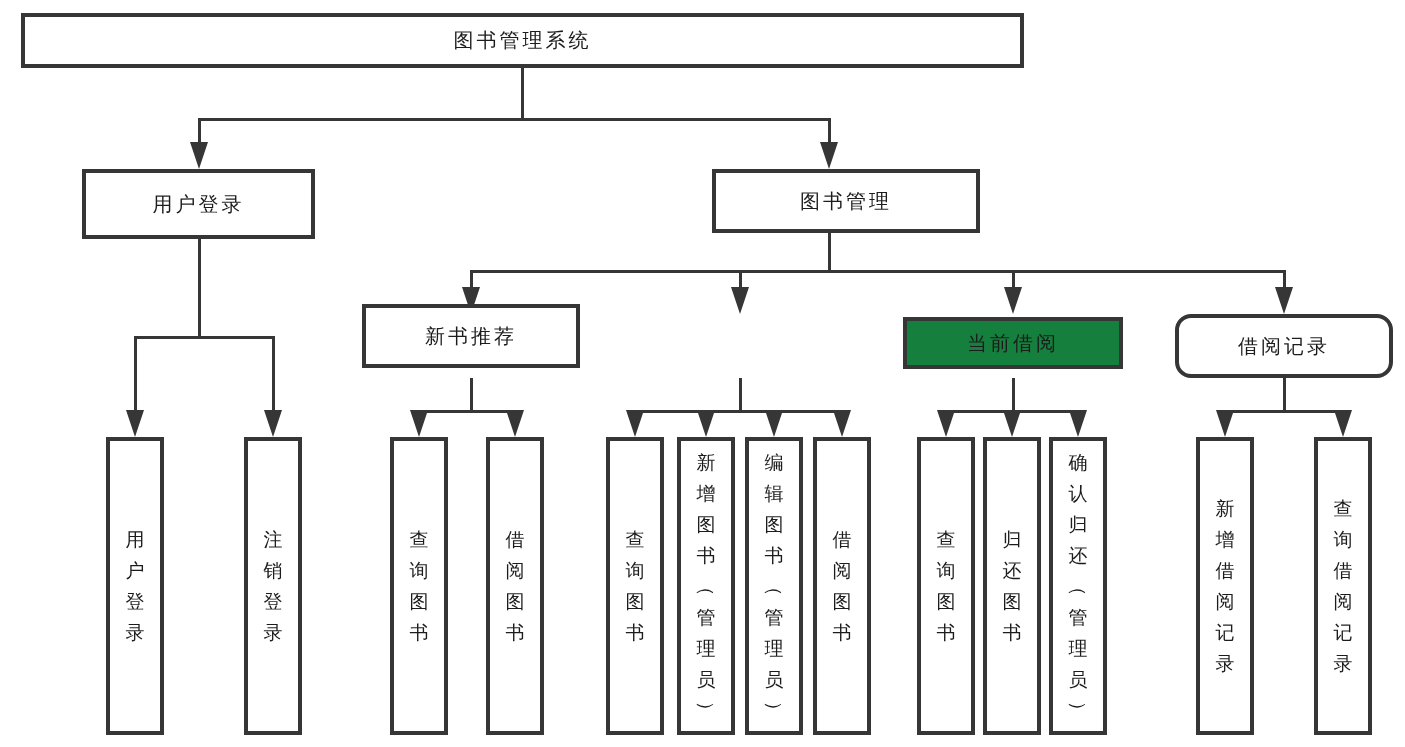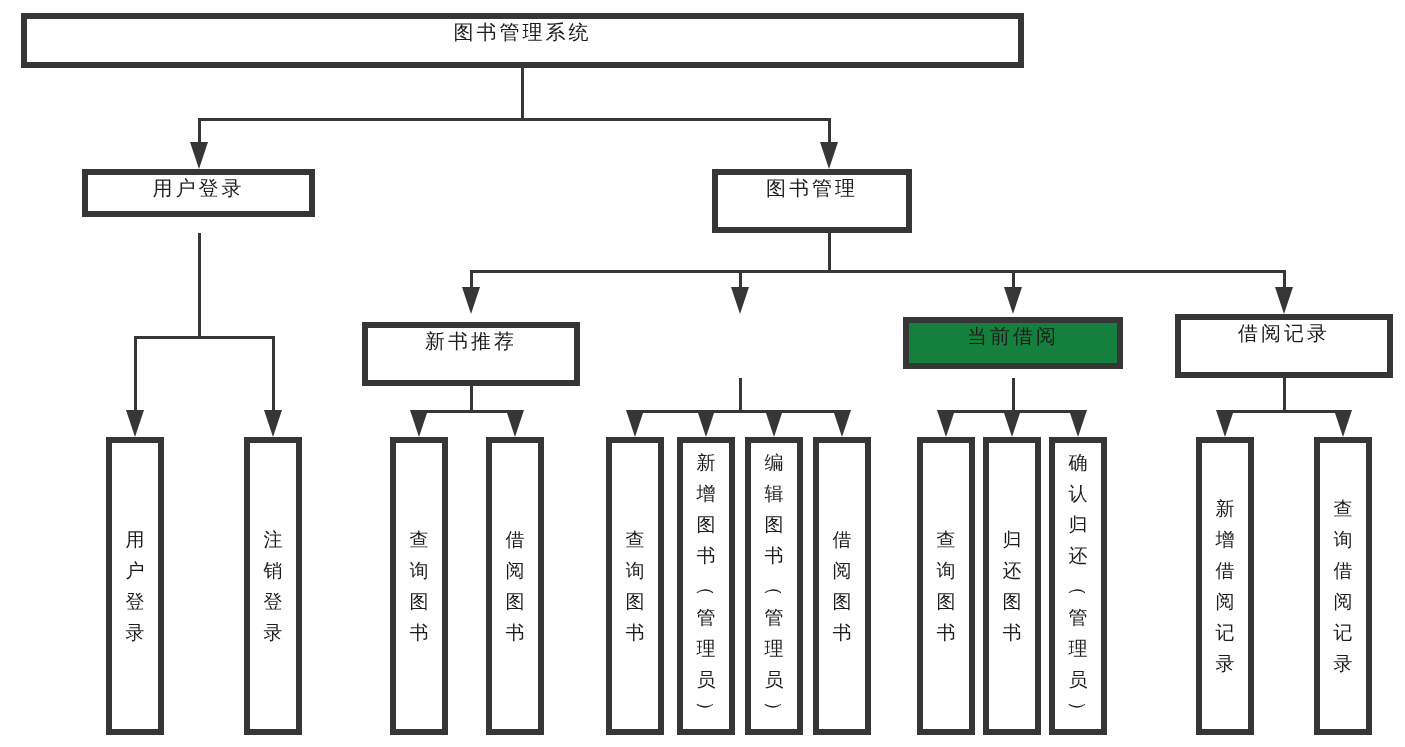--- a/index.html
+++ b/index.html
@@ -6,23 +6,24 @@
   #canvas {
     position:relative;
     width:1405px; height:747px;
     background:#ffffff;
     overflow:hidden;
     font-family:"Liberation Sans","DejaVu Sans",sans-serif;
   }
   .node {
     position:absolute;
     background:#ffffff;
-    border:6px solid #0c4a6e;
+    border:4px solid #0c4a6e;
     box-sizing:border-box;
     display:flex;
+    align-items:center;
     justify-content:center;
     color:#1c1c1c;
     font-family:Liberation Serif, serif;
   }
   .node.h .lbl {
     font-size:20px;
     letter-spacing:3px;
     white-space:nowrap;
   }
   .node.v { flex-direction:column; }
@@ -94,33 +95,33 @@
     <div class="arrow" style="left: 937px; top: 410px; border-top-color: rgb(54, 54, 54);"></div>
     <div class="arrow" style="left: 1003px; top: 410px; border-top-color: rgb(54, 54, 54);"></div>
     <div class="arrow" style="left: 1069px; top: 410px; border-top-color: rgb(54, 54, 54);"></div>
     <div class="vline" style="left: 1282.5px; top: 378px; width: 3px; height: 35px; background: rgb(54, 54, 54);"></div>
     <div class="hline" style="left: 1223.5px; top: 410px; width: 121px; height: 3px; background: rgb(54, 54, 54);"></div>
     <div class="arrow" style="left: 1216px; top: 410px; border-top-color: rgb(54, 54, 54);"></div>
     <div class="arrow" style="left: 1334px; top: 410px; border-top-color: rgb(54, 54, 54);"></div>
     <div class="node h" style="left: 21px; top: 13px; width: 1003px; height: 55px; border-color: rgb(54, 54, 54); background: rgb(255, 255, 255); color: rgb(28, 28, 28);">
       <span class="lbl">图书管理系统</span>
     </div>
-    <div class="node h" style="left: 82px; top: 169px; width: 233px; height: 48px; border-color: rgb(54, 54, 54); background: rgb(255, 255, 255); color: rgb(28, 28, 28);">
+    <div class="node h" style="left: 82px; top: 169px; width: 233px; height: 70px; border-color: rgb(54, 54, 54); background: rgb(255, 255, 255); color: rgb(28, 28, 28);">
       <span class="lbl">用户登录</span>
     </div>
-    <div class="node h" style="left: 712px; top: 169px; width: 200px; height: 64px; border-color: rgb(54, 54, 54); background: rgb(255, 255, 255); color: rgb(28, 28, 28);">
+    <div class="node h" style="left: 712px; top: 169px; width: 268px; height: 64px; border-color: rgb(54, 54, 54); background: rgb(255, 255, 255); color: rgb(28, 28, 28);">
       <span class="lbl">图书管理</span>
     </div>
-    <div class="node h" style="left: 362px; top: 322px; width: 218px; height: 64px; border-color: rgb(54, 54, 54); background: rgb(255, 255, 255); color: rgb(28, 28, 28);">
+    <div class="node h" style="left: 362px; top: 304px; width: 218px; height: 64px; border-color: rgb(54, 54, 54); background: rgb(255, 255, 255); color: rgb(28, 28, 28);">
       <span class="lbl">新书推荐</span>
     </div>
     <div class="node h" style="left: 903px; top: 317px; width: 220px; height: 52px; border-color: rgb(54, 54, 54); background: #15803d; color: rgb(28, 28, 28);">
       <span class="lbl">当前借阅</span>
     </div>
-    <div class="node h" style="left: 1175px; top: 314px; width: 218px; height: 64px; border-color: rgb(54, 54, 54); background: rgb(255, 255, 255); color: rgb(28, 28, 28);">
+    <div class="node h" style="left: 1175px; top: 314px; width: 218px; height: 64px; border-color: rgb(54, 54, 54); background: rgb(255, 255, 255); color: rgb(28, 28, 28); border-radius: 16px;">
       <span class="lbl">借阅记录</span>
     </div>
     <div class="node v" style="left: 106px; top: 437px; width: 58px; height: 298px; border-color: rgb(54, 54, 54); background: rgb(255, 255, 255); color: rgb(28, 28, 28);">
       <span class="ch">用</span>
       <span class="ch">户</span>
       <span class="ch">登</span>
       <span class="ch">录</span>
     </div>
     <div class="node v" style="left: 244px; top: 437px; width: 58px; height: 298px; border-color: rgb(54, 54, 54); background: rgb(255, 255, 255); color: rgb(28, 28, 28);">
       <span class="ch">注</span>

